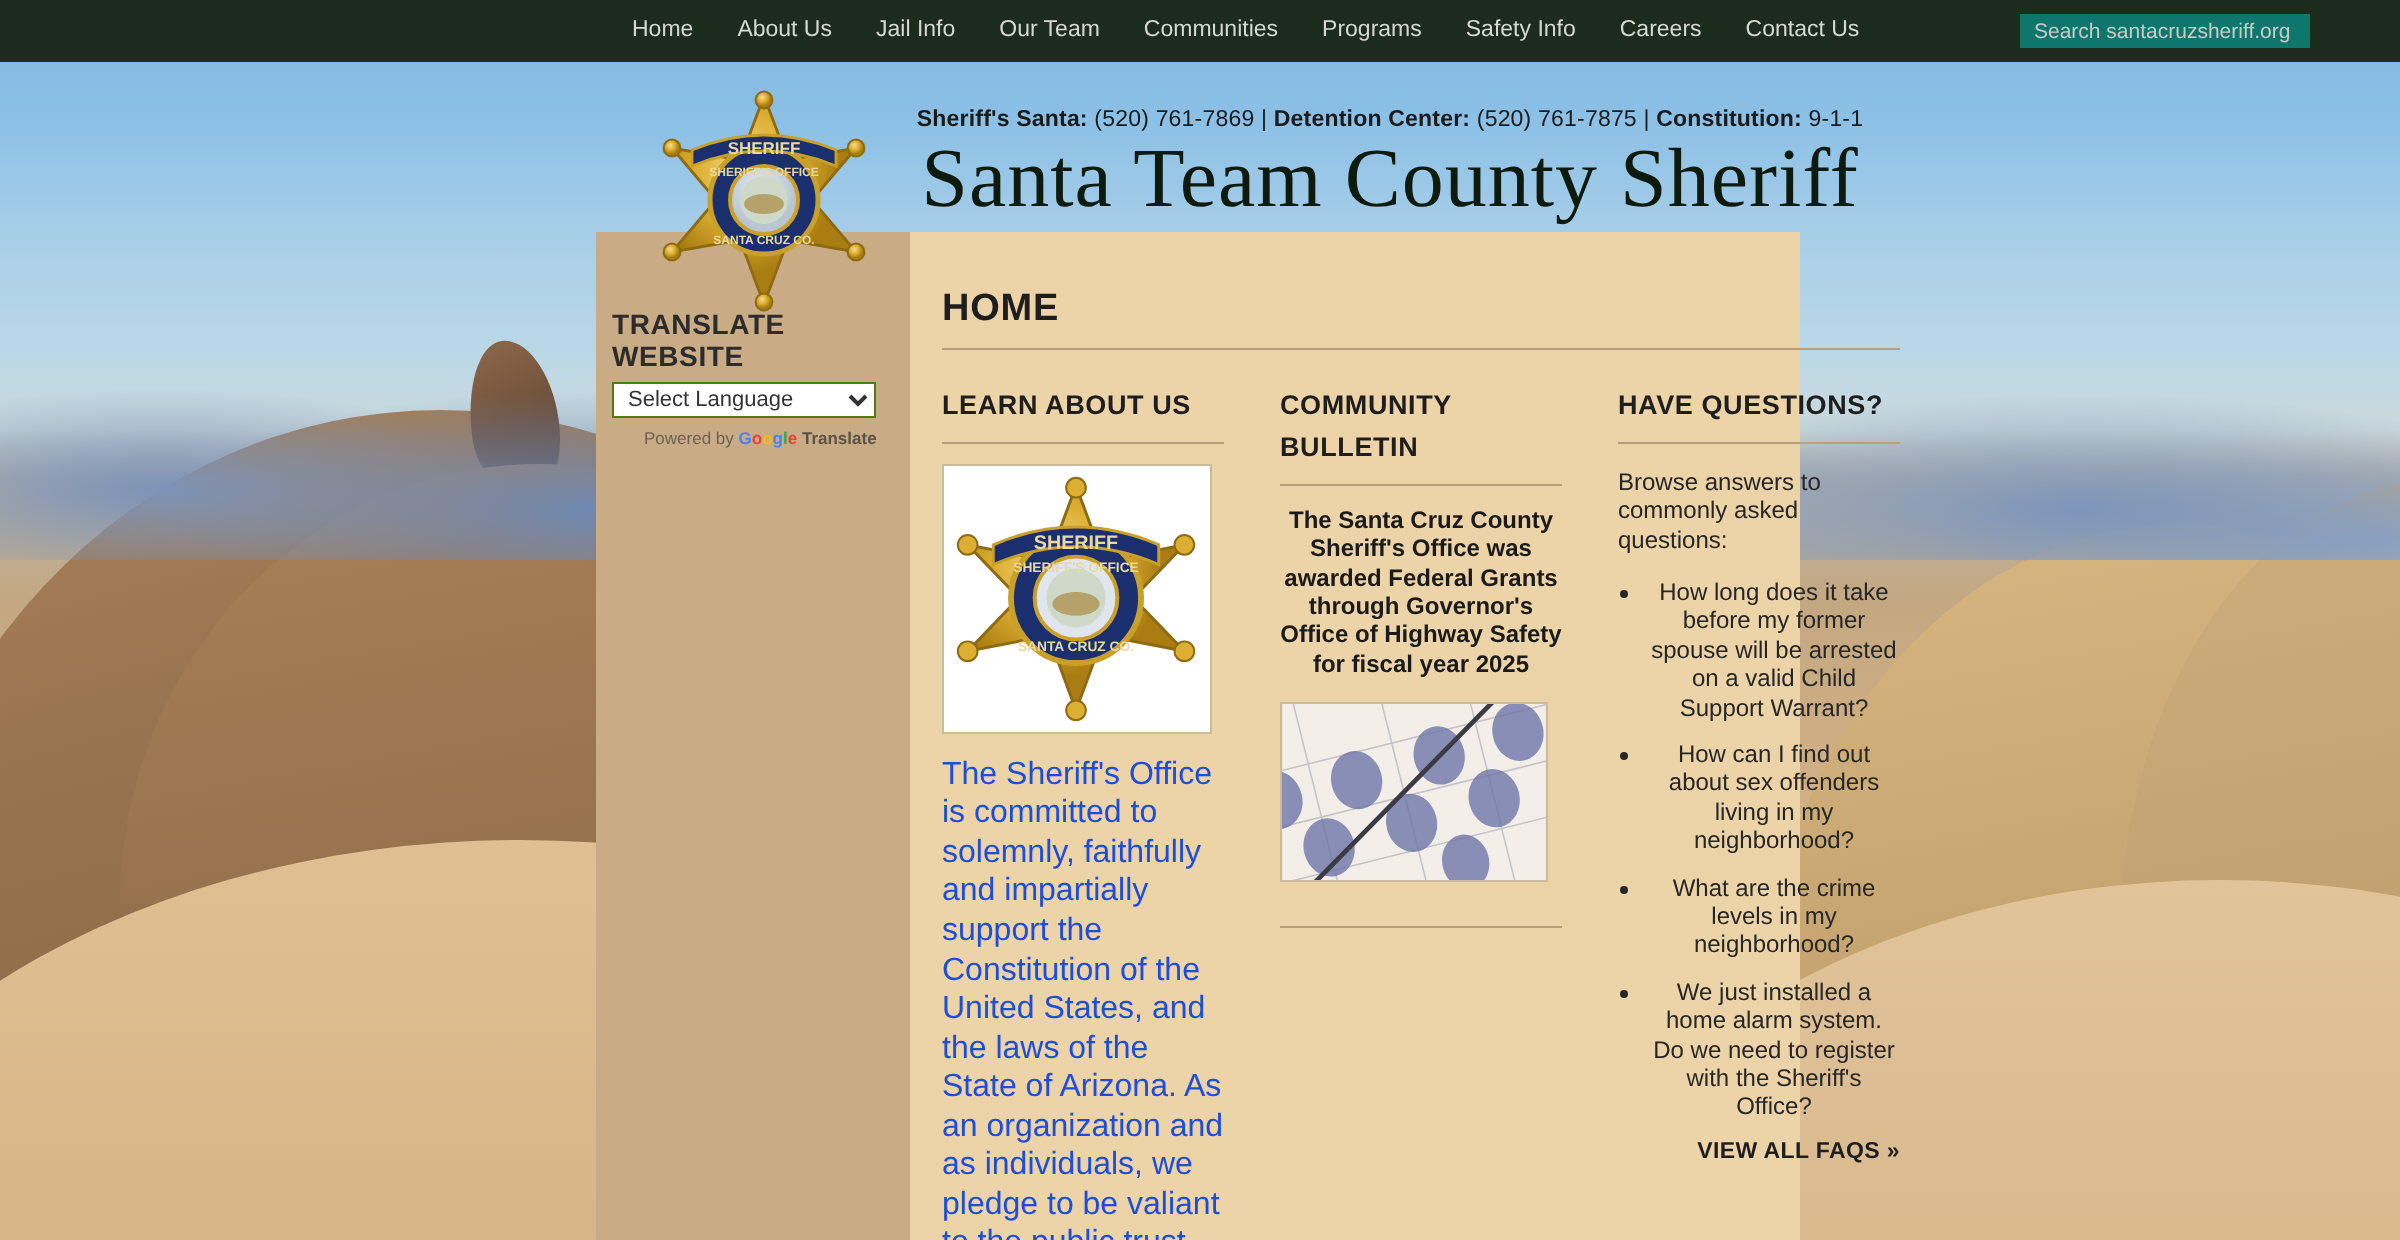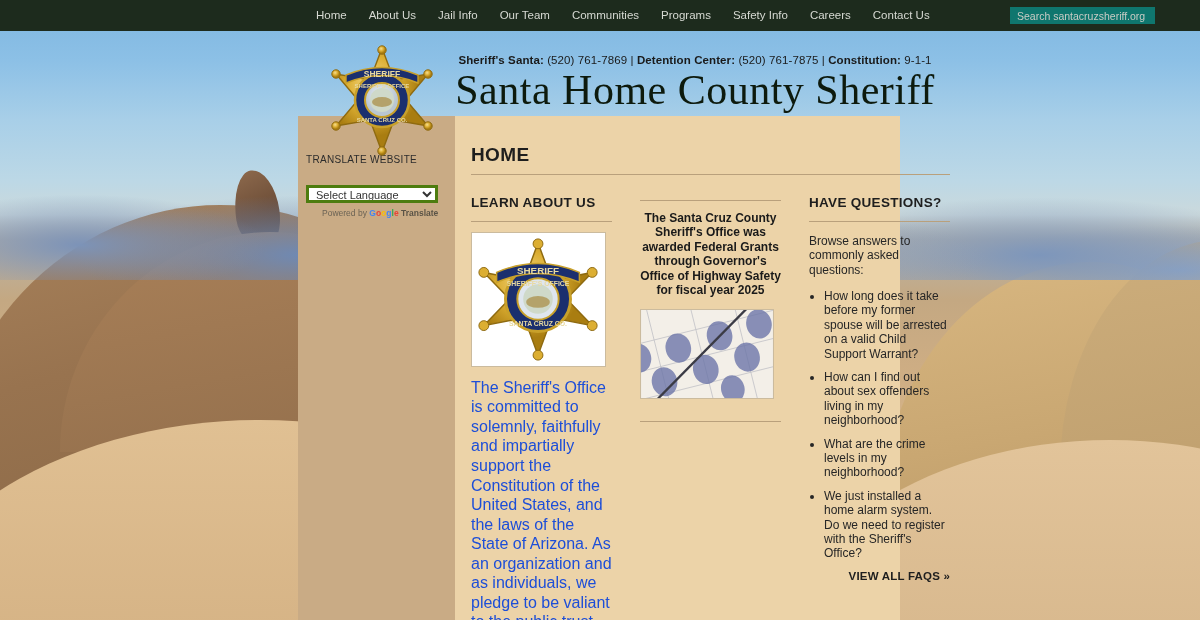--- a/index.html
+++ b/index.html
@@ -95,27 +95,27 @@
     background: #ecd3a8;
     z-index: 15;
     display: flex;
   }
   #sidebar {
     width: 157px; flex: 0 0 157px;
     background: #c9ab85;
     padding: 38px 10px 0 8px;
   }
   #sidebar .tw-label {
-    font-size: 10px; font-weight: normal; color: #2c2c2c;
-    letter-spacing: .3px; margin-bottom: 20px;
+    font-size: 14px; font-weight: bold; color: #2c2c2c;
+    letter-spacing: .3px; margin-bottom: 4px;
   }
   #lang-select {
     width: 132px; height: 18px;
     font-size: 11px; color: #333;
-    background: #fff; border: 3px solid #4d7c0f;
+    background: #fff; border: 1px solid #4d7c0f;
     font-family: "Liberation Sans", sans-serif;
     padding-left: 3px;
   }
   .powered {
     margin-top: 5px; font-size: 8.5px; color: #6b6355;
     white-space: nowrap;
     margin-left: 16px;
   }
   .powered b { color: #5a5346; }
   .g-b { color:#4285F4; font-weight:bold; }
@@ -161,21 +161,21 @@
     line-height: 1.2; color: #1a1a1a; margin-top: 2px;
   }
   .fingerprint {
     width: 134px; height: 90px; margin-top: 12px;
     background: #efe9e0; border: 1px solid #cbbb9e;
     position: relative; overflow: hidden;
   }
   .fp-rule { height:1px; background:#b9a07c; margin-top: 22px; }
 
   .faq-intro { font-size: 12px; line-height: 1.2; color: #262626; }
-  ul.faq { margin: 8px 0 0 0; padding-left: 15px; }
+  ul.faq { margin: 8px 0 0 0; padding-left: 15px; text-align: center; }
   ul.faq li {
     font-size: 12px; line-height: 1.2; color: #262626;
     margin-bottom: 9px;
   }
   .faq-link {
     display: block; text-align: right; margin-top: 4px;
     font-size: 11.5px; font-weight: bold; color: #1e1e1e;
     text-decoration: none; letter-spacing: .2px;
   }
 
@@ -225,21 +225,21 @@
 <div id="hdr-phones">
   <span class="lbl">Sheriff's Santa:</span>
   <span>(520) 761-7869</span>
   <span>|</span>
   <span class="lbl">Detention Center:</span>
   <span>(520) 761-7875</span>
   <span>|</span>
   <span class="lbl">Constitution:</span>
   <span>9-1-1</span>
 </div>
-<div id="hdr-title">Santa Home County Sheriff</div>
+<div id="hdr-title">Santa Team County Sheriff</div>
 
 <div id="logo-badge">
   <svg viewBox="0 0 112 112" width="112" height="112">
     <defs>
       <radialGradient id="goldg" cx="40%" cy="35%">
         <stop offset="0%" stop-color="#f6dd8e"></stop>
         <stop offset="55%" stop-color="#dcae32"></stop>
         <stop offset="100%" stop-color="#a97d11"></stop>
       </radialGradient>
       <radialGradient id="ctrg" cx="45%" cy="35%">
@@ -309,20 +309,21 @@
             <text x="67" y="42" font-family="Liberation Sans, sans-serif" font-size="10" font-weight="bold" fill="#e8d9a0" text-anchor="middle">SHERIFF</text>
             <text x="67" y="54" font-family="Liberation Sans, sans-serif" font-size="7" font-weight="bold" fill="#e8d9a0" text-anchor="middle">SHERIFF'S OFFICE</text>
             <text x="67" y="94" font-family="Liberation Sans, sans-serif" font-size="7" font-weight="bold" fill="#e8d9a0" text-anchor="middle">SANTA CRUZ CO.</text>
           </svg>
         </div>
         <p class="mission">The Sheriff's Office is committed to solemnly, faithfully and impartially support the Constitution of the United States, and the laws of the State of Arizona. As an organization and as individuals, we pledge to be valiant to the public trust.</p>
         <a class="more-link">LEARN MORE ABOUT US »</a>
       </section>
 
       <section class="col">
+        <h2>COMMUNITY BULLETIN</h2>
         <div class="rule2"></div>
         <p class="bulletin-text">The Santa Cruz County Sheriff's Office was awarded Federal Grants through Governor's Office of Highway Safety for fiscal year 2025</p>
         <div class="fingerprint">
           <svg viewBox="0 0 134 90" width="132" height="88">
             <rect width="134" height="90" fill="#f3efe8"></rect>
             <g transform="rotate(-14 67 45)">
               <g stroke="#c3c3c8" stroke-width="0.8" fill="none">
                 <line x1="-20" y1="18" x2="160" y2="18"></line>
                   <line x1="-20" y1="46" x2="160" y2="46"></line>
                 <line x1="-20" y1="74" x2="160" y2="74"></line>

